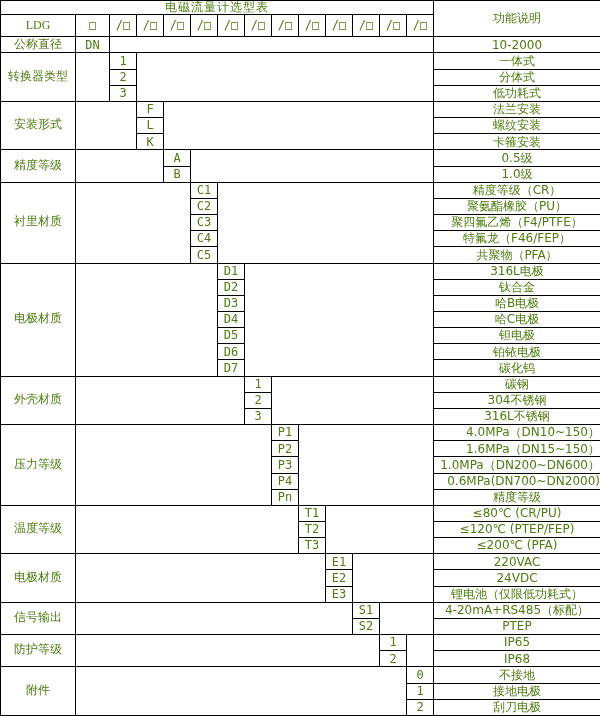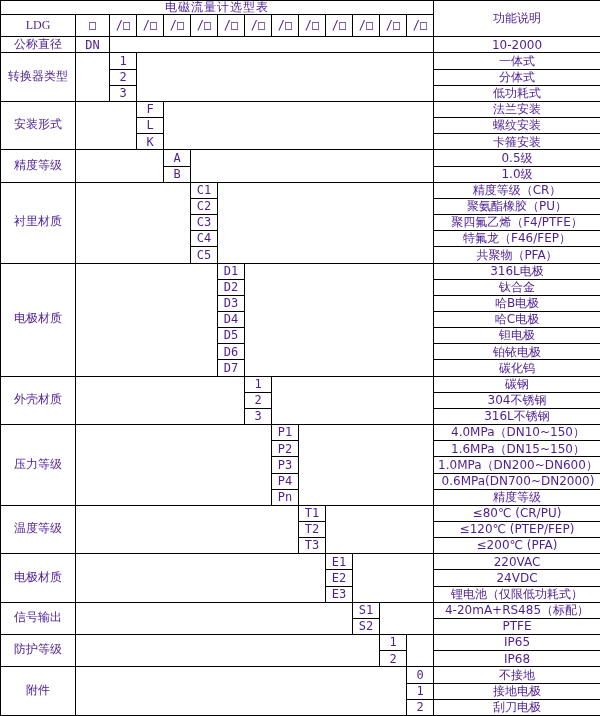--- a/index.html
+++ b/index.html
@@ -12,21 +12,21 @@
     height: 716px;
     background: #ffffff;
     box-sizing: border-box;
   }
   table.sel {
     border-collapse: collapse;
     table-layout: fixed;
     width: 600px;
     height: 716px;
     background: #ffffff;
-    color: #4c1d95;
+    color: #4d7c0f;
     font-family: "DejaVu Sans", sans-serif;
   }
   table.sel td {
     border: 1px solid #000000;
     padding: 0;
     margin: 0;
     text-align: center;
     vertical-align: middle;
     font-size: 12px;
     line-height: 1.05;
@@ -39,21 +39,21 @@
   }
   td.fh {
     font-size: 13px;
     border-left: 2px solid #000000;
   }
   td.desc {
     border-left: 2px solid #000000;
     font-size: 12px;
   }
   td.desc.left {
-    text-align: center;
+    text-align: right;
     padding-left: 2px;
   }
   td.cat {
     font-size: 12px;
     font-family: Liberation Mono, monospace;
   }
   td.code, td.slot, td.base {
     font-family: "DejaVu Sans Mono", monospace;
     font-size: 12px;
   }
@@ -284,21 +284,21 @@
         </tr>
         <tr class="r-data">
           <td rowspan="2" class="cat">信号输出</td>
           <td rowspan="2" colspan="10" class="empty"></td>
           <td class="code">S1</td>
           <td rowspan="2" colspan="2" class="empty"></td>
           <td class="desc">4-20mA+RS485（标配）</td>
         </tr>
         <tr class="r-data">
           <td class="code">S2</td>
-          <td class="desc">PTFE</td>
+          <td class="desc">PTEP</td>
         </tr>
         <tr class="r-data">
           <td rowspan="2" class="cat">防护等级</td>
           <td rowspan="2" colspan="11" class="empty"></td>
           <td class="code">1</td>
           <td rowspan="2" colspan="1" class="empty"></td>
           <td class="desc">IP65</td>
         </tr>
         <tr class="r-data">
           <td class="code">2</td>

